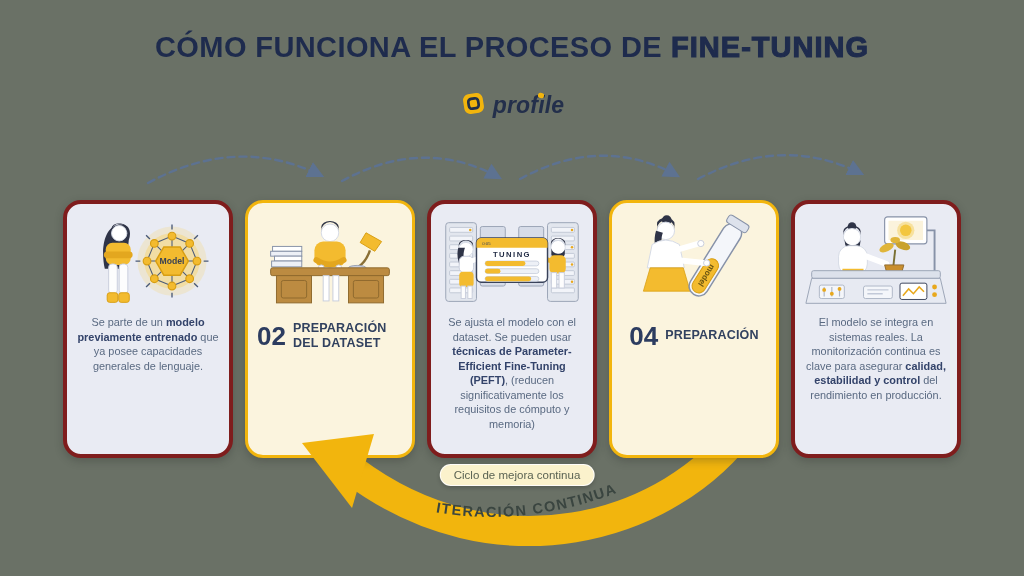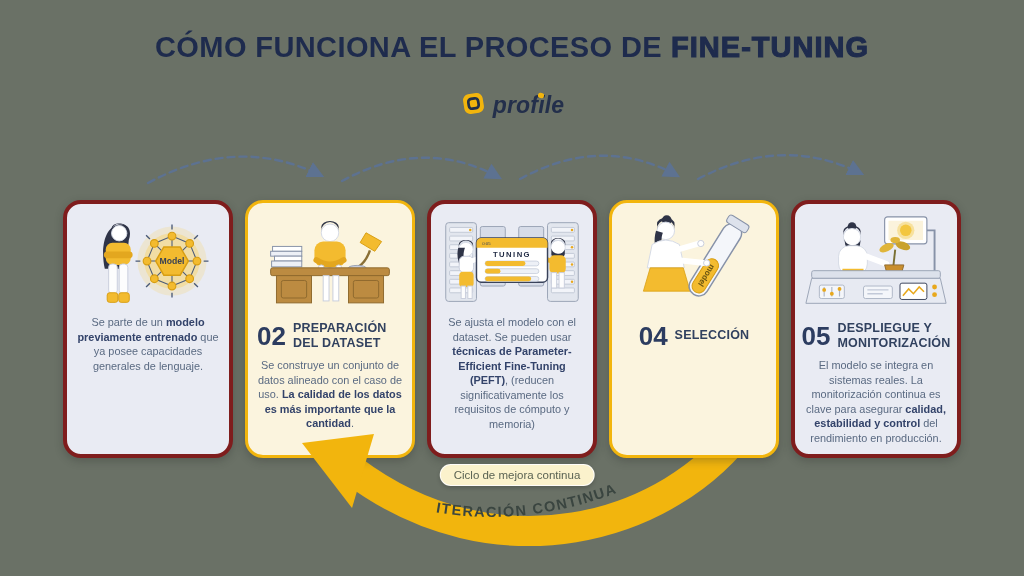--- a/index.html
+++ b/index.html
@@ -138,21 +138,20 @@
           <rect x="20" y="66" width="36" height="28" fill="#BC8B41" stroke="#8F6A2E"></rect>
           <rect x="25" y="71" width="26" height="18" rx="2" fill="none" stroke="#8F6A2E"></rect>
           <rect x="94" y="66" width="36" height="28" fill="#BC8B41" stroke="#8F6A2E"></rect>
           <rect x="99" y="71" width="26" height="18" rx="2" fill="none" stroke="#8F6A2E"></rect>
         </svg>
       </div>
       <div class="heading">
         <span class="num">02</span>
         <span class="titl">PREPARACIÓN DEL DATASET</span>
       </div>
-      <p class="desc"><span>Se construye un conjunto de datos alineado con el caso de uso. </span><span class="bold">La calidad de los datos es más importante que la cantidad</span><span>.</span></p>
     </section>
 
     <section class="card light">
       <div class="illus">
         <svg viewBox="0 0 150 104">
           <rect x="42" y="14" width="26" height="62" rx="2" fill="#D7DCE8" stroke="#9AA3B5"></rect>
           <rect x="82" y="14" width="26" height="62" rx="2" fill="#D7DCE8" stroke="#9AA3B5"></rect>
           <g>
             <rect x="6" y="10" width="32" height="82" rx="3" fill="#E2E6EE" stroke="#9AA3B5"></rect>
             <g fill="#F2F4F9" stroke="#B9C0CF" stroke-width=".8">
@@ -239,21 +238,21 @@
             <text transform="rotate(90)" x="8" y="2" font-size="8.5" font-weight="bold" fill="#6B5511">model</text>
           </g>
           <path d="M56 40 L80 33" stroke="#FFFFFF" stroke-width="6" stroke-linecap="round"></path>
           <path d="M58 50 L86 53" stroke="#FFFFFF" stroke-width="6" stroke-linecap="round"></path>
           <circle cx="82" cy="33" r="3.2" fill="#FFFFFF" stroke="#C9CEDC"></circle>
           <circle cx="88" cy="53" r="3.2" fill="#FFFFFF" stroke="#C9CEDC"></circle>
         </svg>
       </div>
       <div class="heading">
         <span class="num">04</span>
-        <span class="titl">SELECCIÓN</span>
+        <span class="titl">PREPARACIÓN</span>
       </div>
     </section>
 
     <section class="card light">
       <div class="illus">
         <svg viewBox="0 0 150 104">
           <path d="M128 18 h8 v42" stroke="#8792A8" stroke-width="2" fill="none"></path>
           <rect x="84" y="4" width="44" height="28" rx="3" fill="#FFFFFF" stroke="#8792A8" stroke-width="1.2"></rect>
           <rect x="88" y="8" width="36" height="20" fill="#FBF3DC"></rect>
           <circle cx="106" cy="18" r="9" fill="#F3C63F" opacity=".4"></circle>
@@ -278,24 +277,20 @@
             <circle cx="29" cy="84" r="2" fill="#E8A81C"></circle>
           <circle cx="37" cy="79" r="2" fill="#E8A81C"></circle>
           <rect x="62" y="76" width="30" height="13" rx="2" fill="#F4F6FA" stroke="#AEB6C6"></rect>
           <path d="M66 80 h22 M66 84 h16" stroke="#C2C9D8" stroke-width="1.5"></path>
           <rect x="100" y="73" width="28" height="17" rx="2" fill="#FFFFFF" stroke="#39425A"></rect>
           <polyline points="103,86 109,79 114,84 120,77 125,82" fill="none" stroke="#E8A81C" stroke-width="1.6"></polyline>
           <circle cx="136" cy="77" r="2.5" fill="#E8A81C"></circle>
             <circle cx="136" cy="85" r="2.5" fill="#E8A81C"></circle>
         </svg>
       </div>
-      <div class="heading">
-        <span class="num">05</span>
-        <span class="titl">DESPLIEGUE Y MONITORIZACIÓN</span>
-      </div>
       <p class="desc"><span>El modelo se integra en sistemas reales. La monitorización continua es clave para asegurar </span><span class="bold">calidad, estabilidad y control</span><span> del rendimiento en producción.</span></p>
     </section>
   </div>
 
   <svg class="layer front" viewBox="0 0 1024 576">
     <polygon points="302,443 374,434 352,508" fill="#F2B50D"></polygon>
     <defs>
       <path id="lblpath" d="M362 490 Q515 556 688 460" fill="none"></path>
     </defs>
     <text font-size="14.5" font-weight="bold" fill="#3A4540" letter-spacing="1.4">

